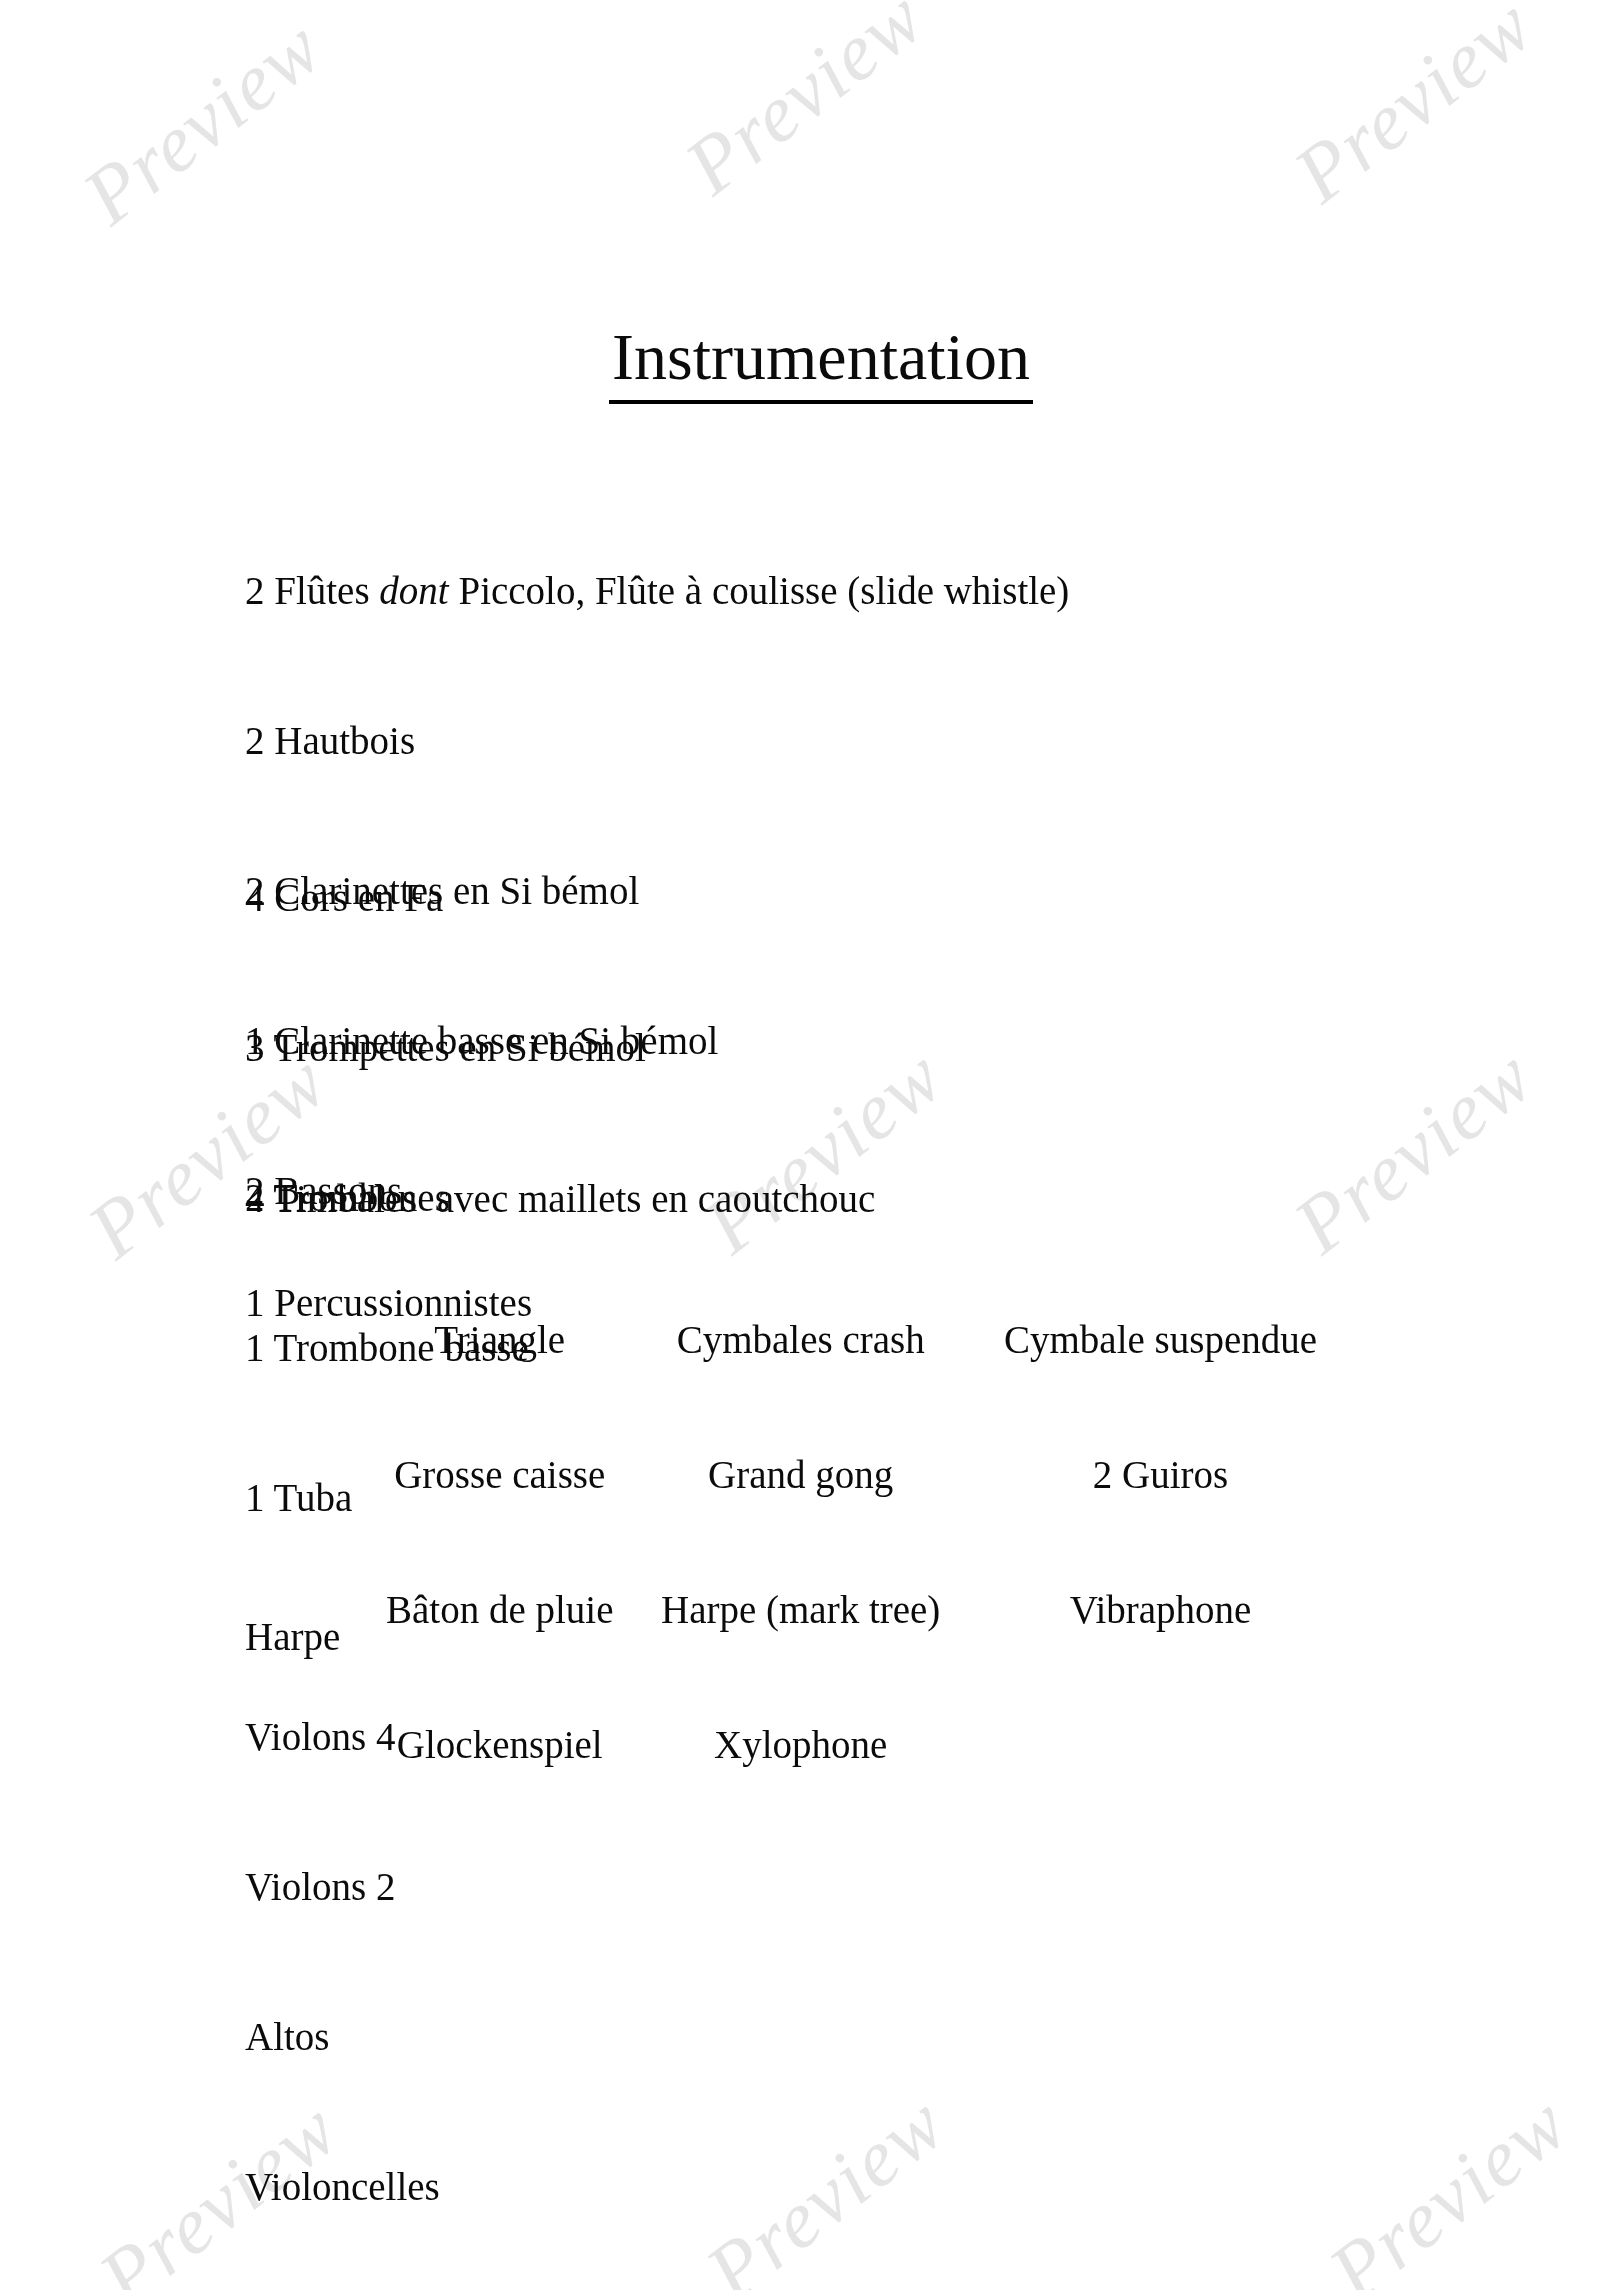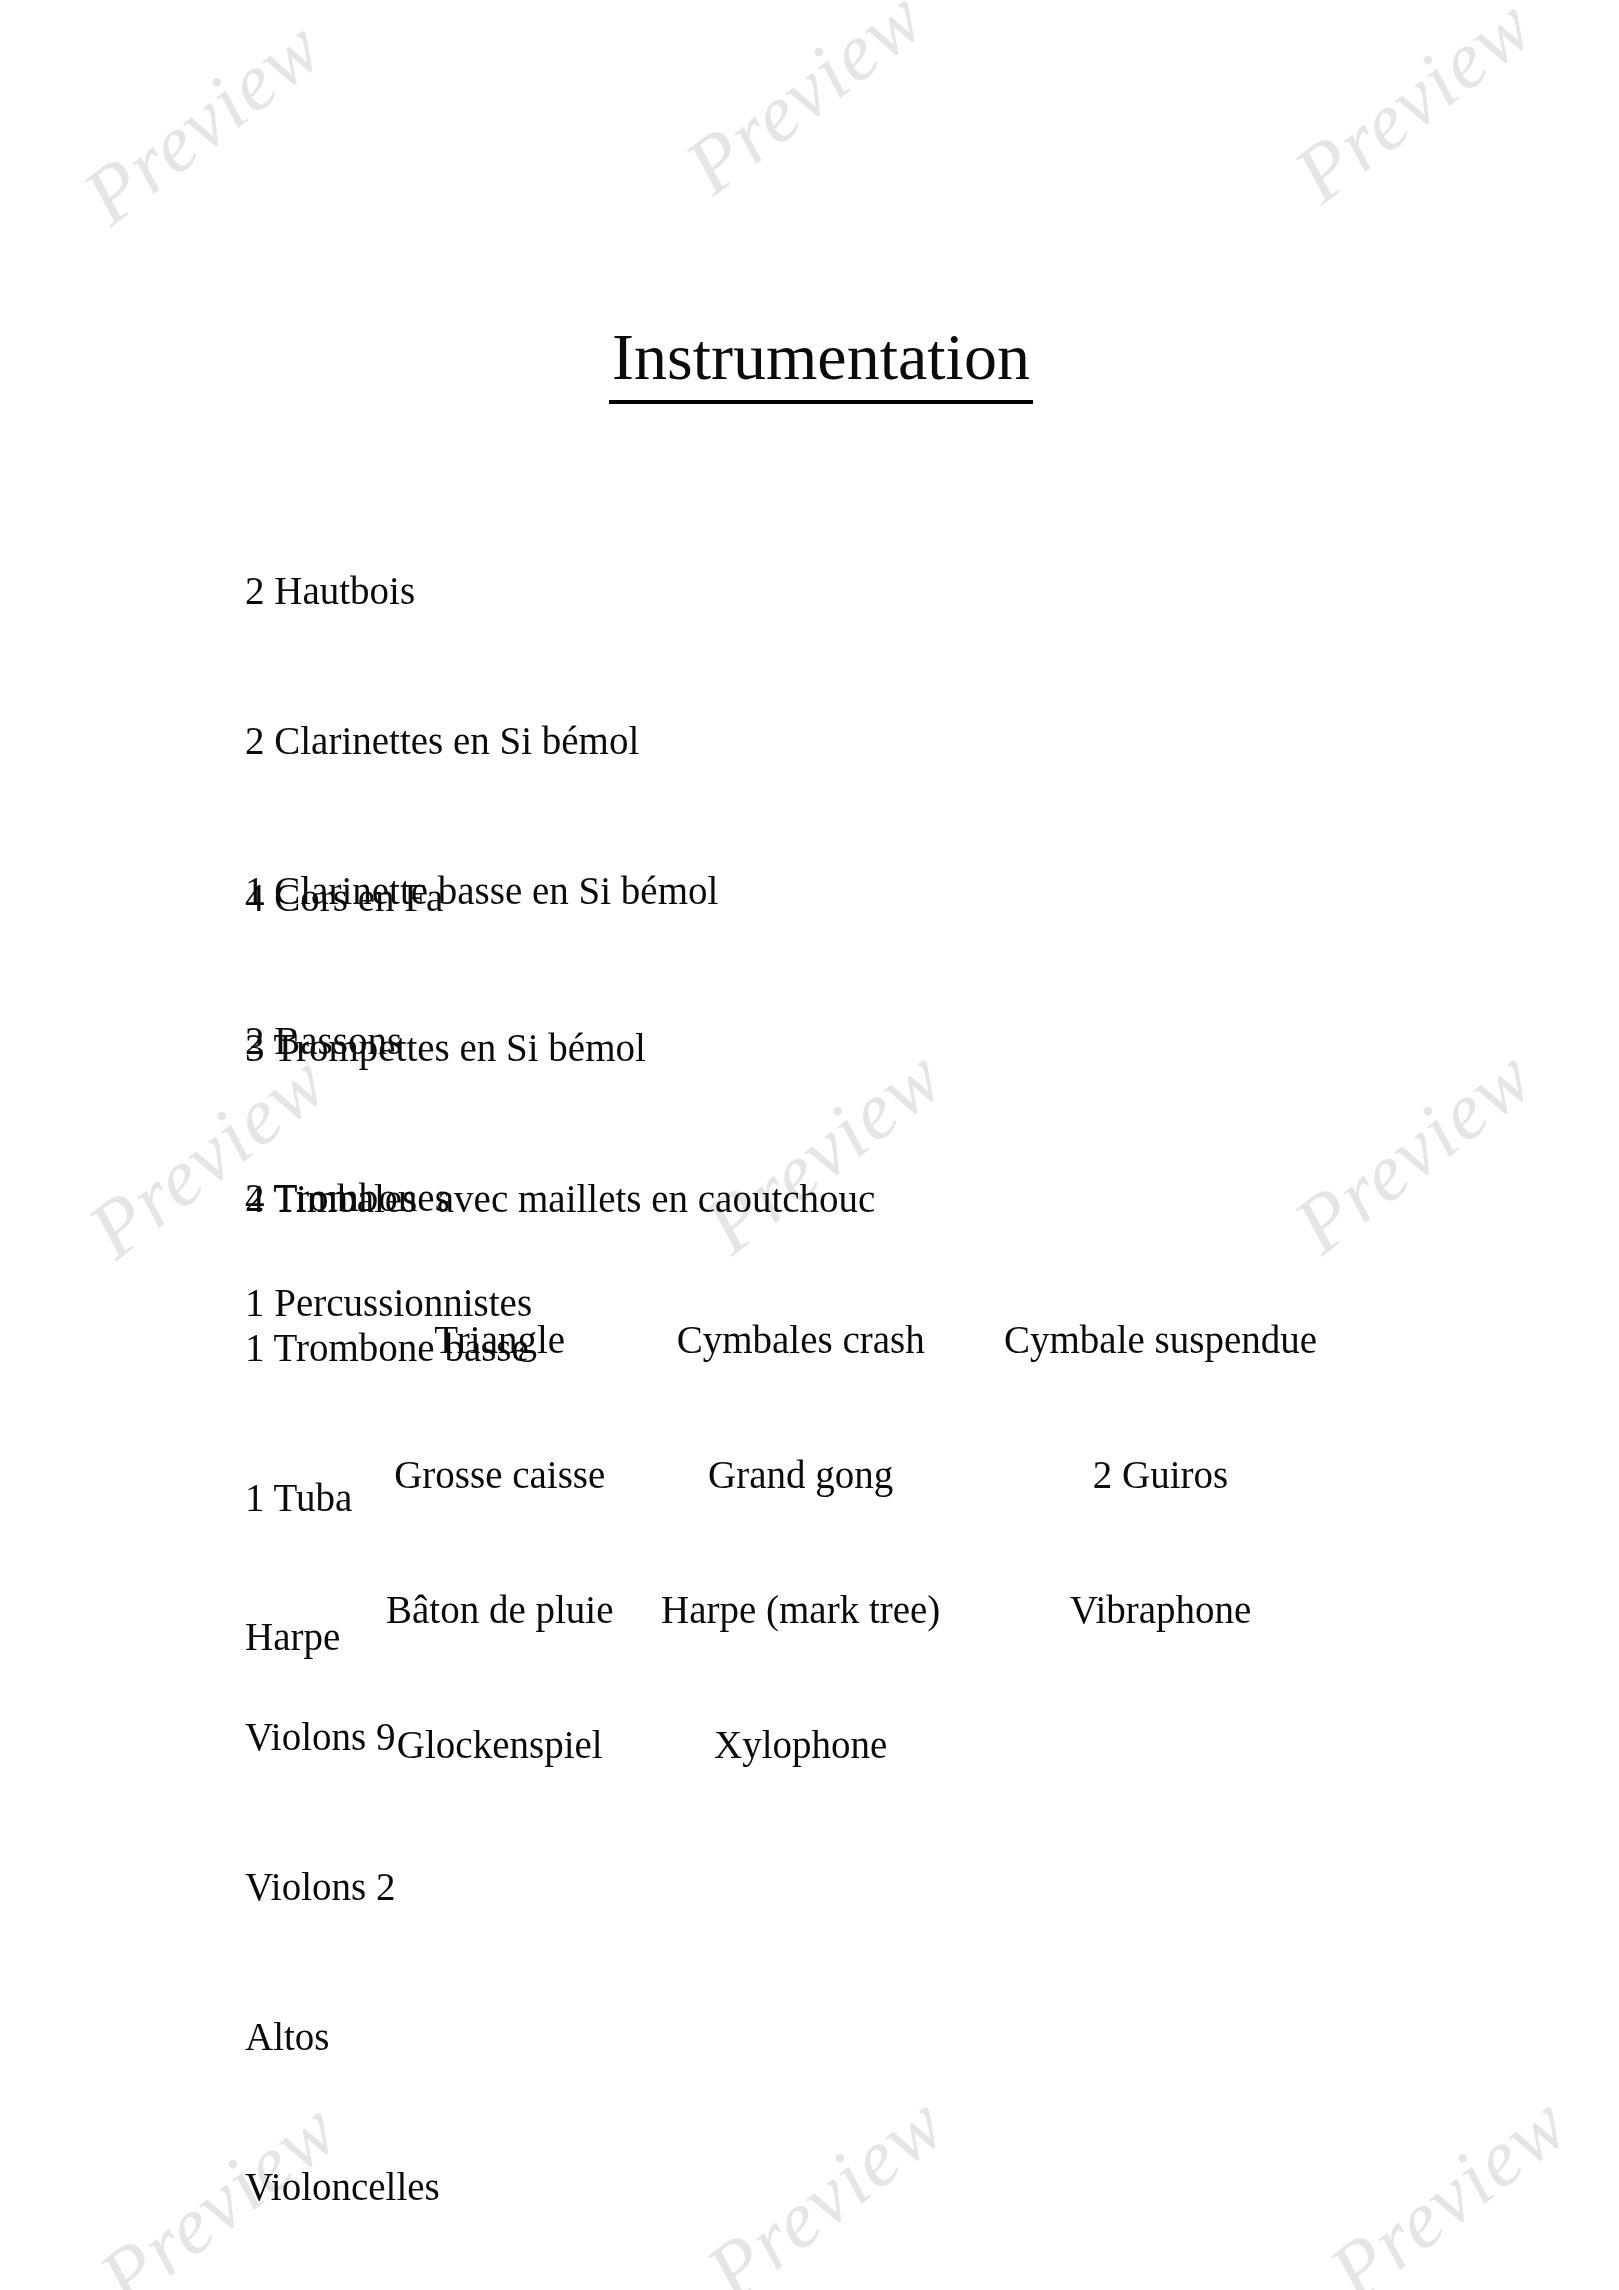--- a/index.html
+++ b/index.html
@@ -75,20 +75,21 @@
   <div class="wm" style="left:1414px; top:1151px;">Preview</div>
   <div class="wm" style="left:219px;  top:2204px;">Preview</div>
   <div class="wm" style="left:826px;  top:2198px;">Preview</div>
   <div class="wm" style="left:1449px; top:2198px;">Preview</div>
 
   <div class="title-row">
     <span class="title">Instrumentation</span>
   </div>
 
   <div class="block" style="top:466px;">
+    <div class="line"><span>2 Flûtes </span><i>dont</i><span> Piccolo, Flûte à coulisse (slide whistle)</span></div>
     <div class="line">2 Hautbois</div>
     <div class="line">2 Clarinettes en Si bémol</div>
     <div class="line">1 Clarinette basse en Si bémol</div>
     <div class="line">2 Bassons</div>
   </div>
 
   <div class="block" style="top:773px;">
     <div class="line">4 Cors en Fa</div>
     <div class="line">3 Trompettes en Si bémol</div>
     <div class="line">2 Trombones</div>
@@ -122,21 +123,21 @@
       <div class="line">2 Guiros</div>
       <div class="line">Vibraphone</div>
     </div>
   </div>
 
   <div class="block" style="top:1512px;">
     <div class="line">Harpe</div>
   </div>
 
   <div class="block" style="top:1612px;">
-    <div class="line">Violons 9</div>
+    <div class="line">Violons 4</div>
     <div class="line">Violons 2</div>
     <div class="line">Altos</div>
     <div class="line">Violoncelles</div>
     
   </div>
 
 </div>
 
 
 </body></html>

